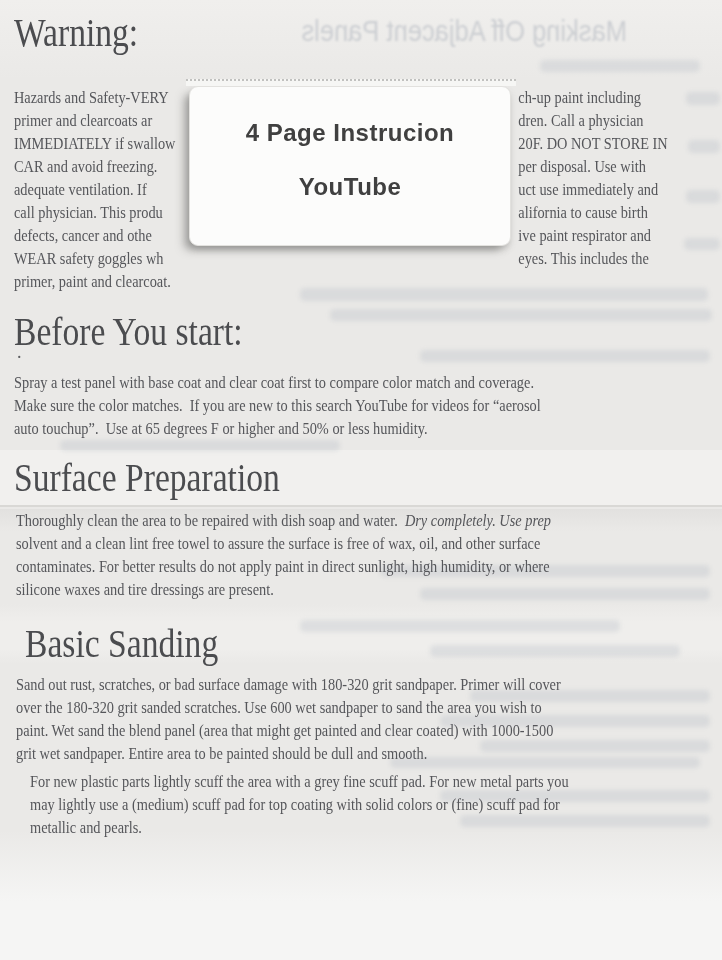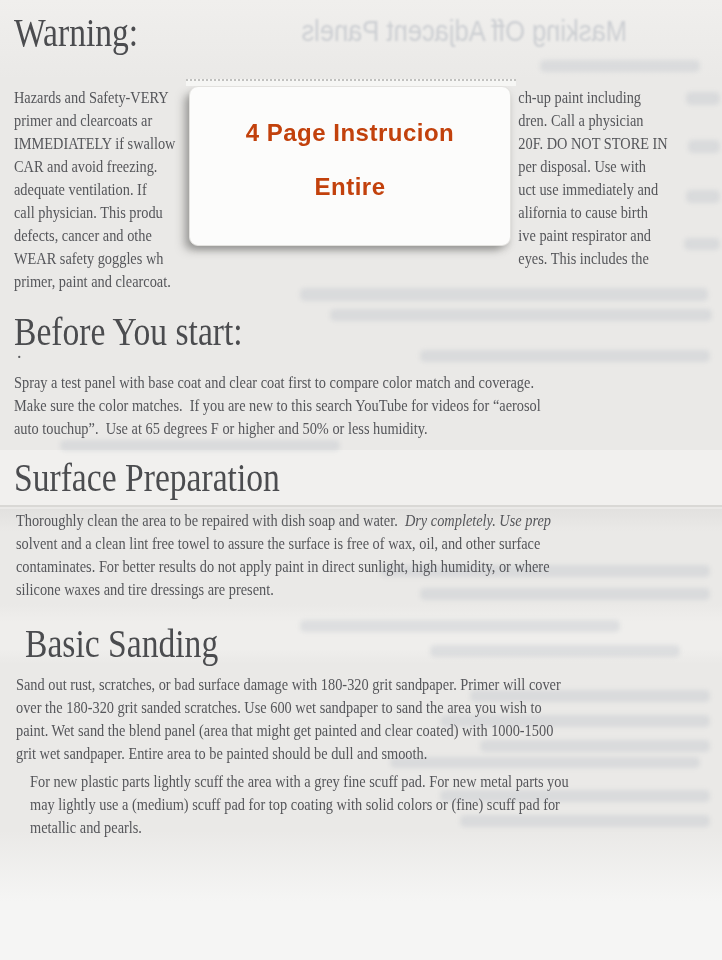--- a/index.html
+++ b/index.html
@@ -76,21 +76,21 @@
     border-radius: 9px;
     box-shadow: -7px 6px 9px -2px rgba(100,100,98,0.50), 0 4px 6px -1px rgba(120,120,118,0.35);
     z-index: 5;
     display: flex; flex-direction: column; align-items: center;
     padding-top: 32px;
   }
   .sticker-line {
     font-weight: bold;
     font-size: 24px;
     letter-spacing: 0.5px;
-    color: #c2410c;
+    color: #404040;
     white-space: nowrap;
   }
   .sticker-line + .sticker-line { margin-top: 26px; }
 
   
   .liner-edge {
     position: absolute;
     left: 186px; top: 79px; width: 330px; height: 7px;
     background: #f6f6f4;
     border-top: 2px dotted rgba(150,150,147,0.55);
@@ -178,16 +178,16 @@
       <div class="para-line">For new plastic parts lightly scuff the area with a grey fine scuff pad. For new metal parts you</div>
       <div class="para-line">may lightly use a (medium) scuff pad for top coating with solid colors or (fine) scuff pad for</div>
       <div class="para-line">metallic and pearls.</div>
     </div>
 
   </div>
 
   <div class="liner-edge"></div>
   <div class="sticker">
     <div class="sticker-line">4 Page Instrucion</div>
-    <div class="sticker-line">Entire</div>
+    <div class="sticker-line">YouTube</div>
   </div>
 
 </div>
 
 </body></html>

